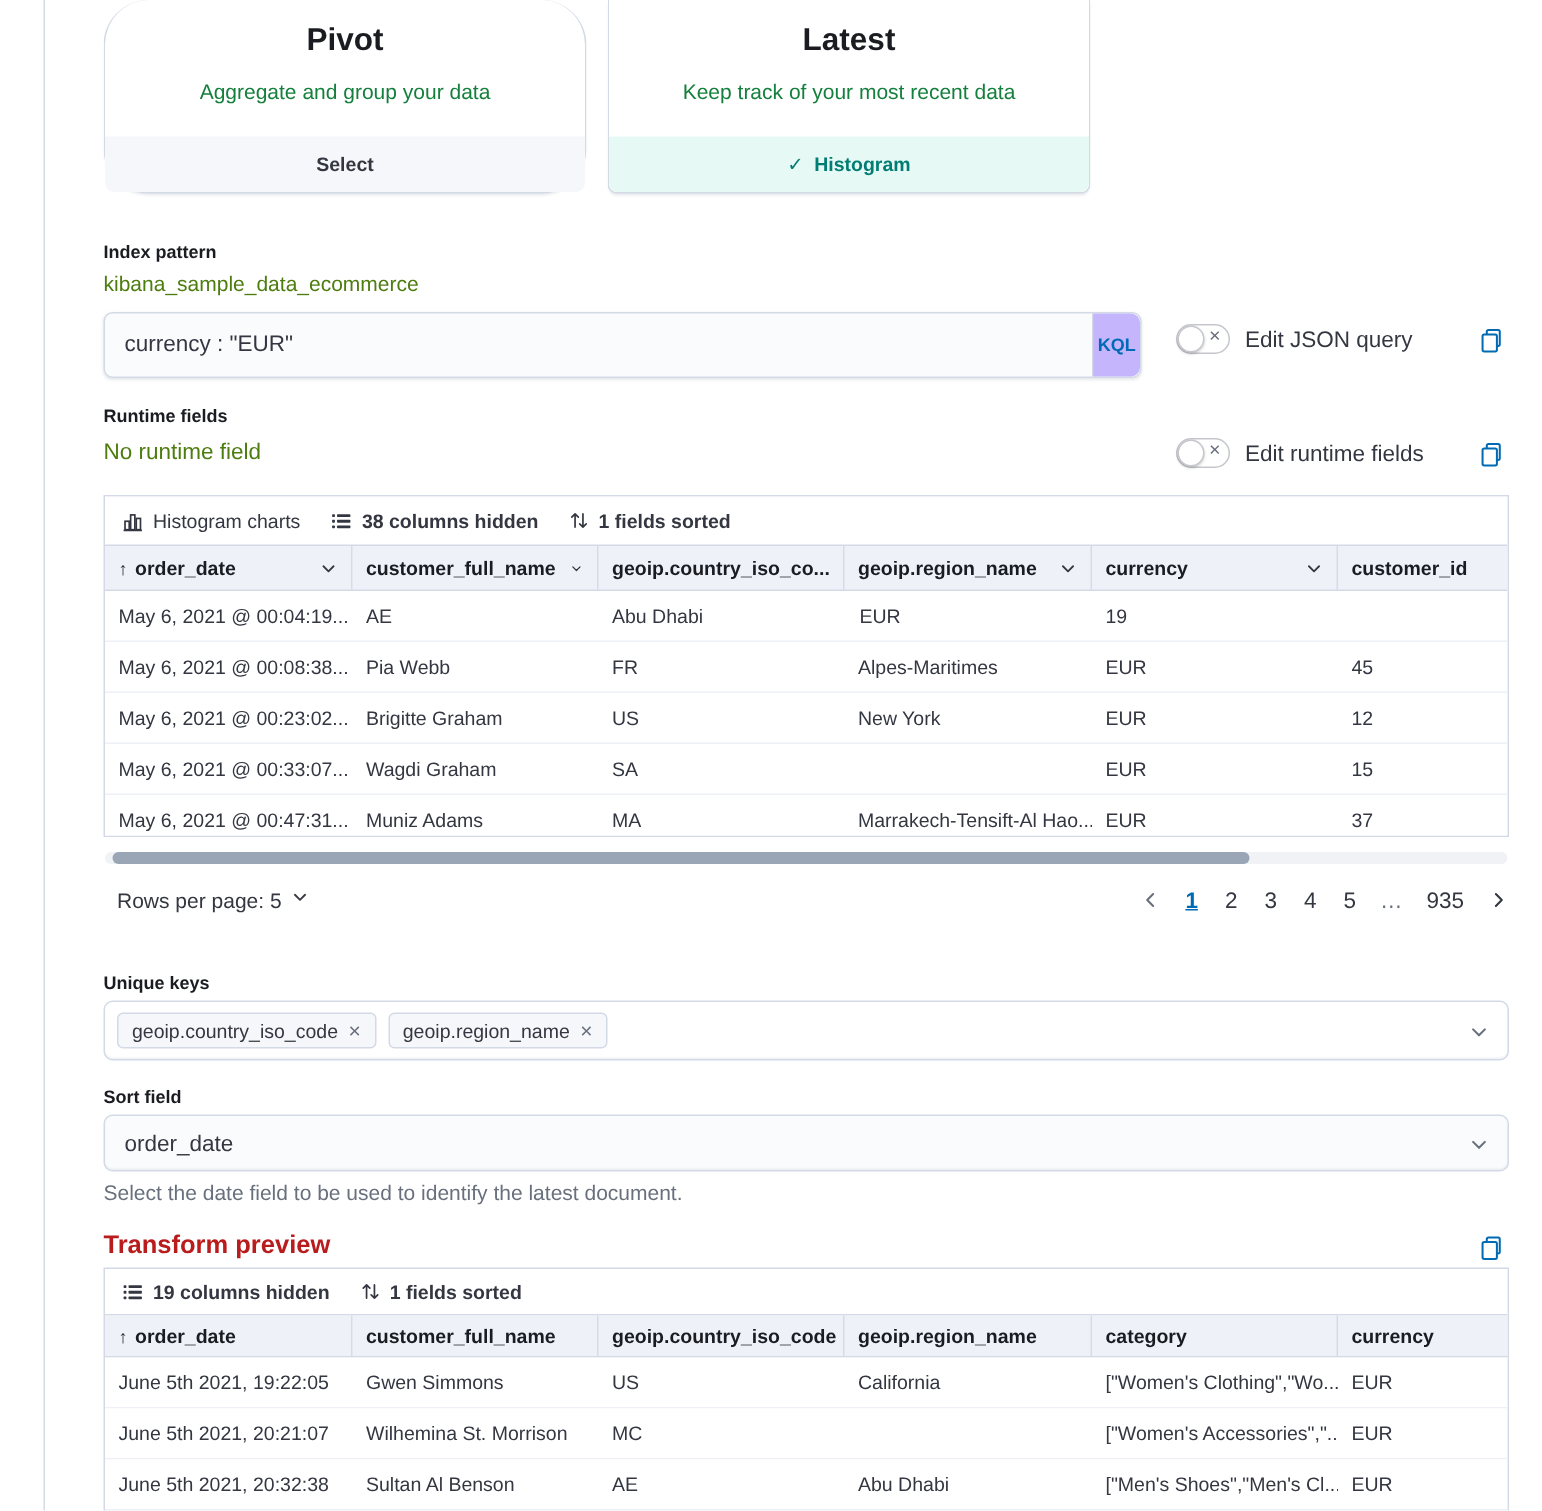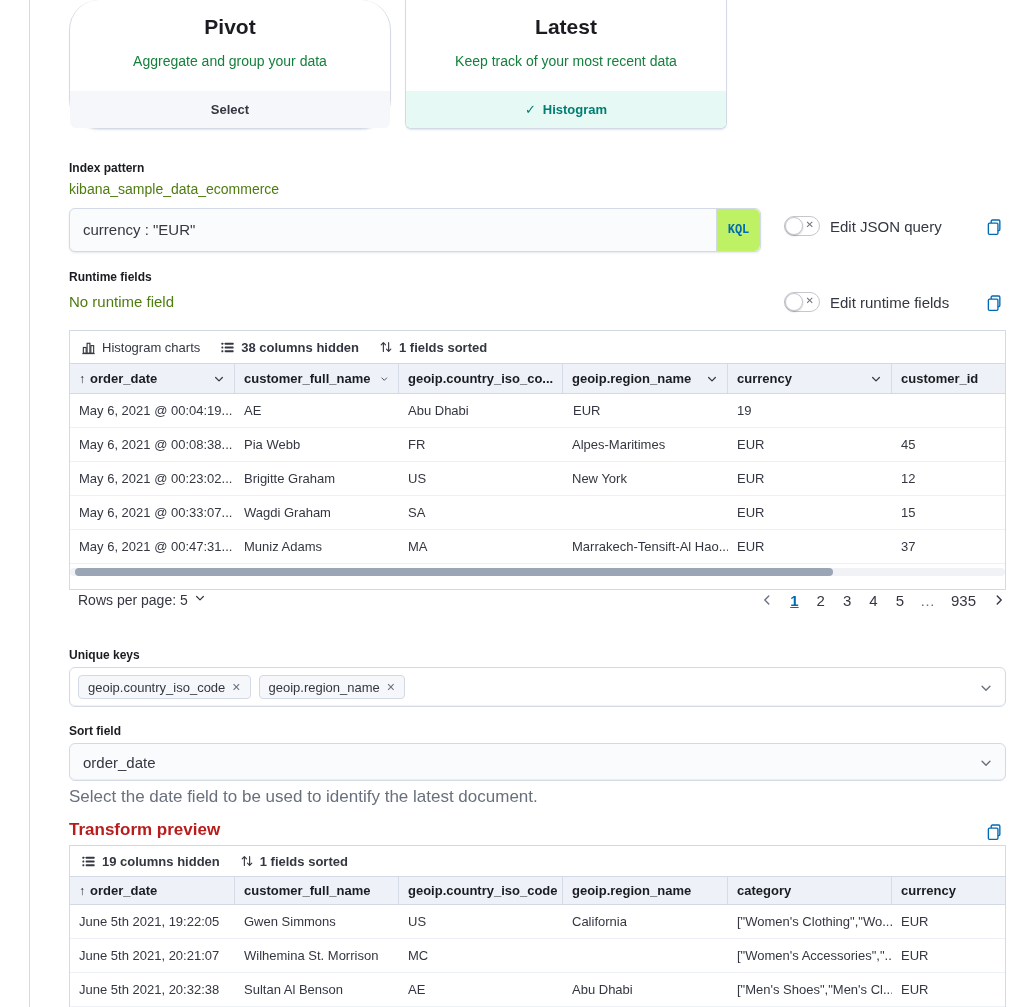--- a/index.html
+++ b/index.html
@@ -25,39 +25,39 @@
   .check-icon::before { content:"✓"; font-size:13px; }
 
   .form-label { position:absolute; font-size:12px; font-weight:700; color:#1a1c21; }
   .plain-value { position:absolute; font-size:14px; color:#4d7c0f; }
 
   
   .query-bar { position:absolute; left:69px; top:208px; width:692px; height:44px;
     background:#FAFBFD; border:1px solid #D3DAE6; border-radius:6px;
     box-shadow:0 1px 2px rgba(152,162,179,.25); }
   .query-text { position:absolute; left:13px; top:12px; font-size:15px; color:#343741; white-space:pre; }
-  .kql-badge { position:absolute; right:0; top:0; bottom:0; width:44px; background:#bef264;
+  .kql-badge { position:absolute; right:0; top:0; bottom:0; width:32px; background:#c4b5fd;
     border-left:1px solid #D3DAE6; border-radius:0 6px 6px 0; display:flex; align-items:center;
-    justify-content:center; color:#006BB4; font-size:12px; font-weight:700; cursor:pointer;font-family:Liberation Mono, monospace; }
+    justify-content:center; color:#006BB4; font-size:12px; font-weight:700; cursor:pointer; }
 
   
   .switch-row { position:absolute; display:flex; align-items:center; gap:10px; }
   .switch { position:relative; width:36px; height:20px; border-radius:10px; background:#fff;
     border:1px solid #C5C7CC; cursor:pointer; flex:0 0 auto; }
   .switch .thumb { position:absolute; left:0px; top:0px; width:18px; height:18px; border-radius:50%;
     background:#fff; border:1px solid #C5C7CC; box-shadow:0 1px 2px rgba(0,0,0,.2); }
   .switch .switch-x { position:absolute; right:5px; top:2px; font-size:10px; color:#69707D; }
   .switch .switch-x::before { content:"✕"; }
   .switch-label { font-size:15px; color:#343741; }
 
   .copy-btn { position:absolute; width:18px; height:18px; cursor:pointer; }
 
   
   .grid { position:absolute; left:69px; width:937px; background:#fff; border:1px solid #D3DAE6; overflow:hidden; }
-  .grid1 { top:330px; height:260px; }
+  .grid1 { top:330px; height:228px; }
   .grid2 { top:845px; height:163px; }
   .grid-toolbar { display:flex; align-items:center; gap:20px; padding:0 11px; font-size:13px;
     color:#343741; border-bottom:1px solid #D3DAE6; background:#fff; }
   .grid1 .grid-toolbar { height:33px; } .grid2 .grid-toolbar { height:31px; }
   .toolbar-item { display:flex; align-items:center; gap:6px; cursor:pointer; }
   .toolbar-item.bold { font-weight:700; }
   .grid-header { display:flex; background:#EEF2F8; border-bottom:1px solid #D3DAE6;
     font-size:13px; font-weight:700; color:#1a1c21; }
   .grid1 .grid-header { height:30px; } .grid2 .grid-header { height:28px; }
   .hcell { display:flex; align-items:center; gap:5px; padding:0 9px; border-right:1px solid #D6DCE7;
@@ -96,21 +96,21 @@
     border:1px solid #D3DAE6; border-radius:4px; font-size:13px; color:#343741; }
   .close-x-icon { cursor:pointer; color:#69707D; font-size:14px; line-height:1; }
   .close-x-icon::before { content:"×"; }
   .combo-caret { position:absolute; right:12px; top:13px; color:#69707D; cursor:pointer; }
 
   
   .select { position:absolute; left:69px; top:743px; width:937px; height:38px; background:#FAFBFD;
     border:1px solid #D3DAE6; border-radius:6px; display:flex; align-items:center; padding:0 36px 0 13px;
     font-size:15px; color:#343741; cursor:pointer; box-shadow:inset 0 -1px 1px rgba(152,162,179,.15); }
   .select .caret { position:absolute; right:12px; top:12px; color:#69707D; }
-  .help-text { position:absolute; left:69px; top:787px; font-size:17px; color:#69707D; }
+  .help-text { position:absolute; left:69px; top:787px; font-size:14px; color:#69707D; }
 
   .section-title { position:absolute; left:69px; top:820px; font-size:17px; font-weight:700; color:#b91c1c; }
 
   svg { display:block; }
 </style>
 </head>
 <body>
 
 <div>
   <div class="left-rule"></div>

